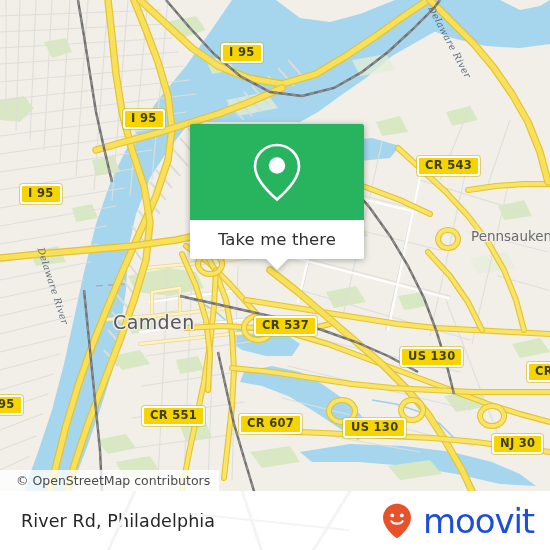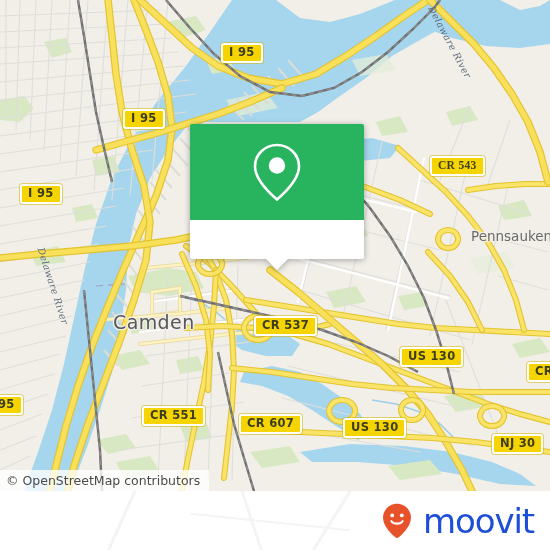--- a/index.html
+++ b/index.html
@@ -32,21 +32,21 @@
     border-radius:3px;color:#3d3d20;font-size:11.5px;font-weight:bold;
     font-family:"DejaVu Sans","Liberation Sans",sans-serif;
     padding:1px 6px 2px 6px;line-height:13px;white-space:nowrap;
     box-shadow:0 0 0 1px rgba(210,180,0,.55);
     letter-spacing:.3px;
   }
 
   
   #attribution{
     position:absolute;left:0;bottom:0;height:21px;line-height:21px;
-    padding:0 9px 0 6px;background:rgba(255,255,255,.78);
+    padding:0 9px 0 16px;background:rgba(255,255,255,.78);
     font-size:12.5px;color:#4a4a4a;
     font-family:"DejaVu Sans","Liberation Sans",sans-serif;white-space:nowrap;
   }
 
   
   #popup-card{
     position:absolute;left:190px;top:124px;width:174px;
     filter:drop-shadow(0 1px 3px rgba(0,0,0,.32));
   }
   #popup-image{
@@ -424,52 +424,54 @@
 
     <div class="water-label" style="left:46px;top:246px;transform:rotate(72deg);transform-origin:0 0;">Delaware River</div>
     <div class="water-label" style="left:436px;top:4px;transform:rotate(62deg);transform-origin:0 0;">Delaware River</div>
 
     <div class="place-label place-city" style="left:113px;top:311px;">Camden</div>
     <div class="place-label place-town" style="left:471px;top:228px;">Pennsauken</div>
 
     <div class="shield" style="left:221px;top:43px;">I 95</div>
     <div class="shield" style="left:123px;top:109px;">I 95</div>
     <div class="shield" style="left:20px;top:184px;">I 95</div>
-    <div class="shield" style="left:430px;top:156px;font-family:Liberation Serif, serif;">CR 543</div>
+    <div class="shield" style="left:417px;top:156px;">CR 543</div>
     <div class="shield" style="left:254px;top:316px;text-align:center;">CR 537</div>
     <div class="shield" style="left:400px;top:347px;">US 130</div>
     <div class="shield" style="left:527px;top:362px;">CR</div>
     <div class="shield" style="left:128px;top:406px;margin-left:14px;">CR 551</div>
     <div class="shield" style="left:239px;top:414px;">CR 607</div>
     <div class="shield" style="left:343px;top:418px;">US 130</div>
     <div class="shield" style="left:492px;top:434px;">NJ 30</div>
     <div class="shield" style="left:-10px;top:395px;">95</div>
 
     <div id="popup-card">
       <div id="popup-image">
         <svg width="52" height="62" viewBox="0 0 52 62">
           <path d="M26 4 C13.8 4 4 13.6 4 25.4 C4 39 22 55 26 58.5
                    C30 55 48 39 48 25.4 C48 13.6 38.2 4 26 4 Z" fill="none" stroke="#ffffff" stroke-width="2.6"></path>
           <circle cx="26" cy="24.5" r="8.2" fill="#ffffff"></circle>
         </svg>
       </div>
       <div id="popup-label-bar">
+        <span id="popup-label-text">Take me there</span>
         <span id="popup-tail"></span>
       </div>
     </div>
 
     <div id="attribution">© OpenStreetMap contributors</div>
   </div>
 
   <div id="footer">
     <div class="ghost-road" style="left:120px;top:-10px;width:3px;height:80px;transform:rotate(24deg);"></div>
     <div class="ghost-road" style="left:250px;top:-12px;width:3px;height:82px;transform:rotate(-18deg);"></div>
     <div class="ghost-road" style="left:330px;top:-10px;width:3px;height:80px;transform:rotate(32deg);"></div>
     <div class="ghost-road" style="left:190px;top:30px;width:160px;height:2px;transform:rotate(6deg);"></div>
 
+    <div id="footer-title">River Rd, Philadelphia</div>
 
     <div id="brand-logo">
       <svg width="30" height="36" viewBox="0 0 30 36">
         <path d="M15 0.8 C7.2 0.8 1 7 1 14.8 C1 23.2 10.4 32.8 15 35.2
                  C19.6 32.8 29 23.2 29 14.8 C29 7 22.8 0.8 15 0.8 Z" fill="#e8522a"></path>
         <circle cx="10.2" cy="12.4" r="1.9" fill="#ffffff"></circle>
         <circle cx="19.8" cy="12.4" r="1.9" fill="#ffffff"></circle>
         <path d="M9.4 18.2 C11.4 21.4 18.6 21.4 20.6 18.2" fill="none" stroke="#ffffff" stroke-width="2.1" stroke-linecap="round"></path>
       </svg>
       <span id="brand-wordmark">moovit</span>

